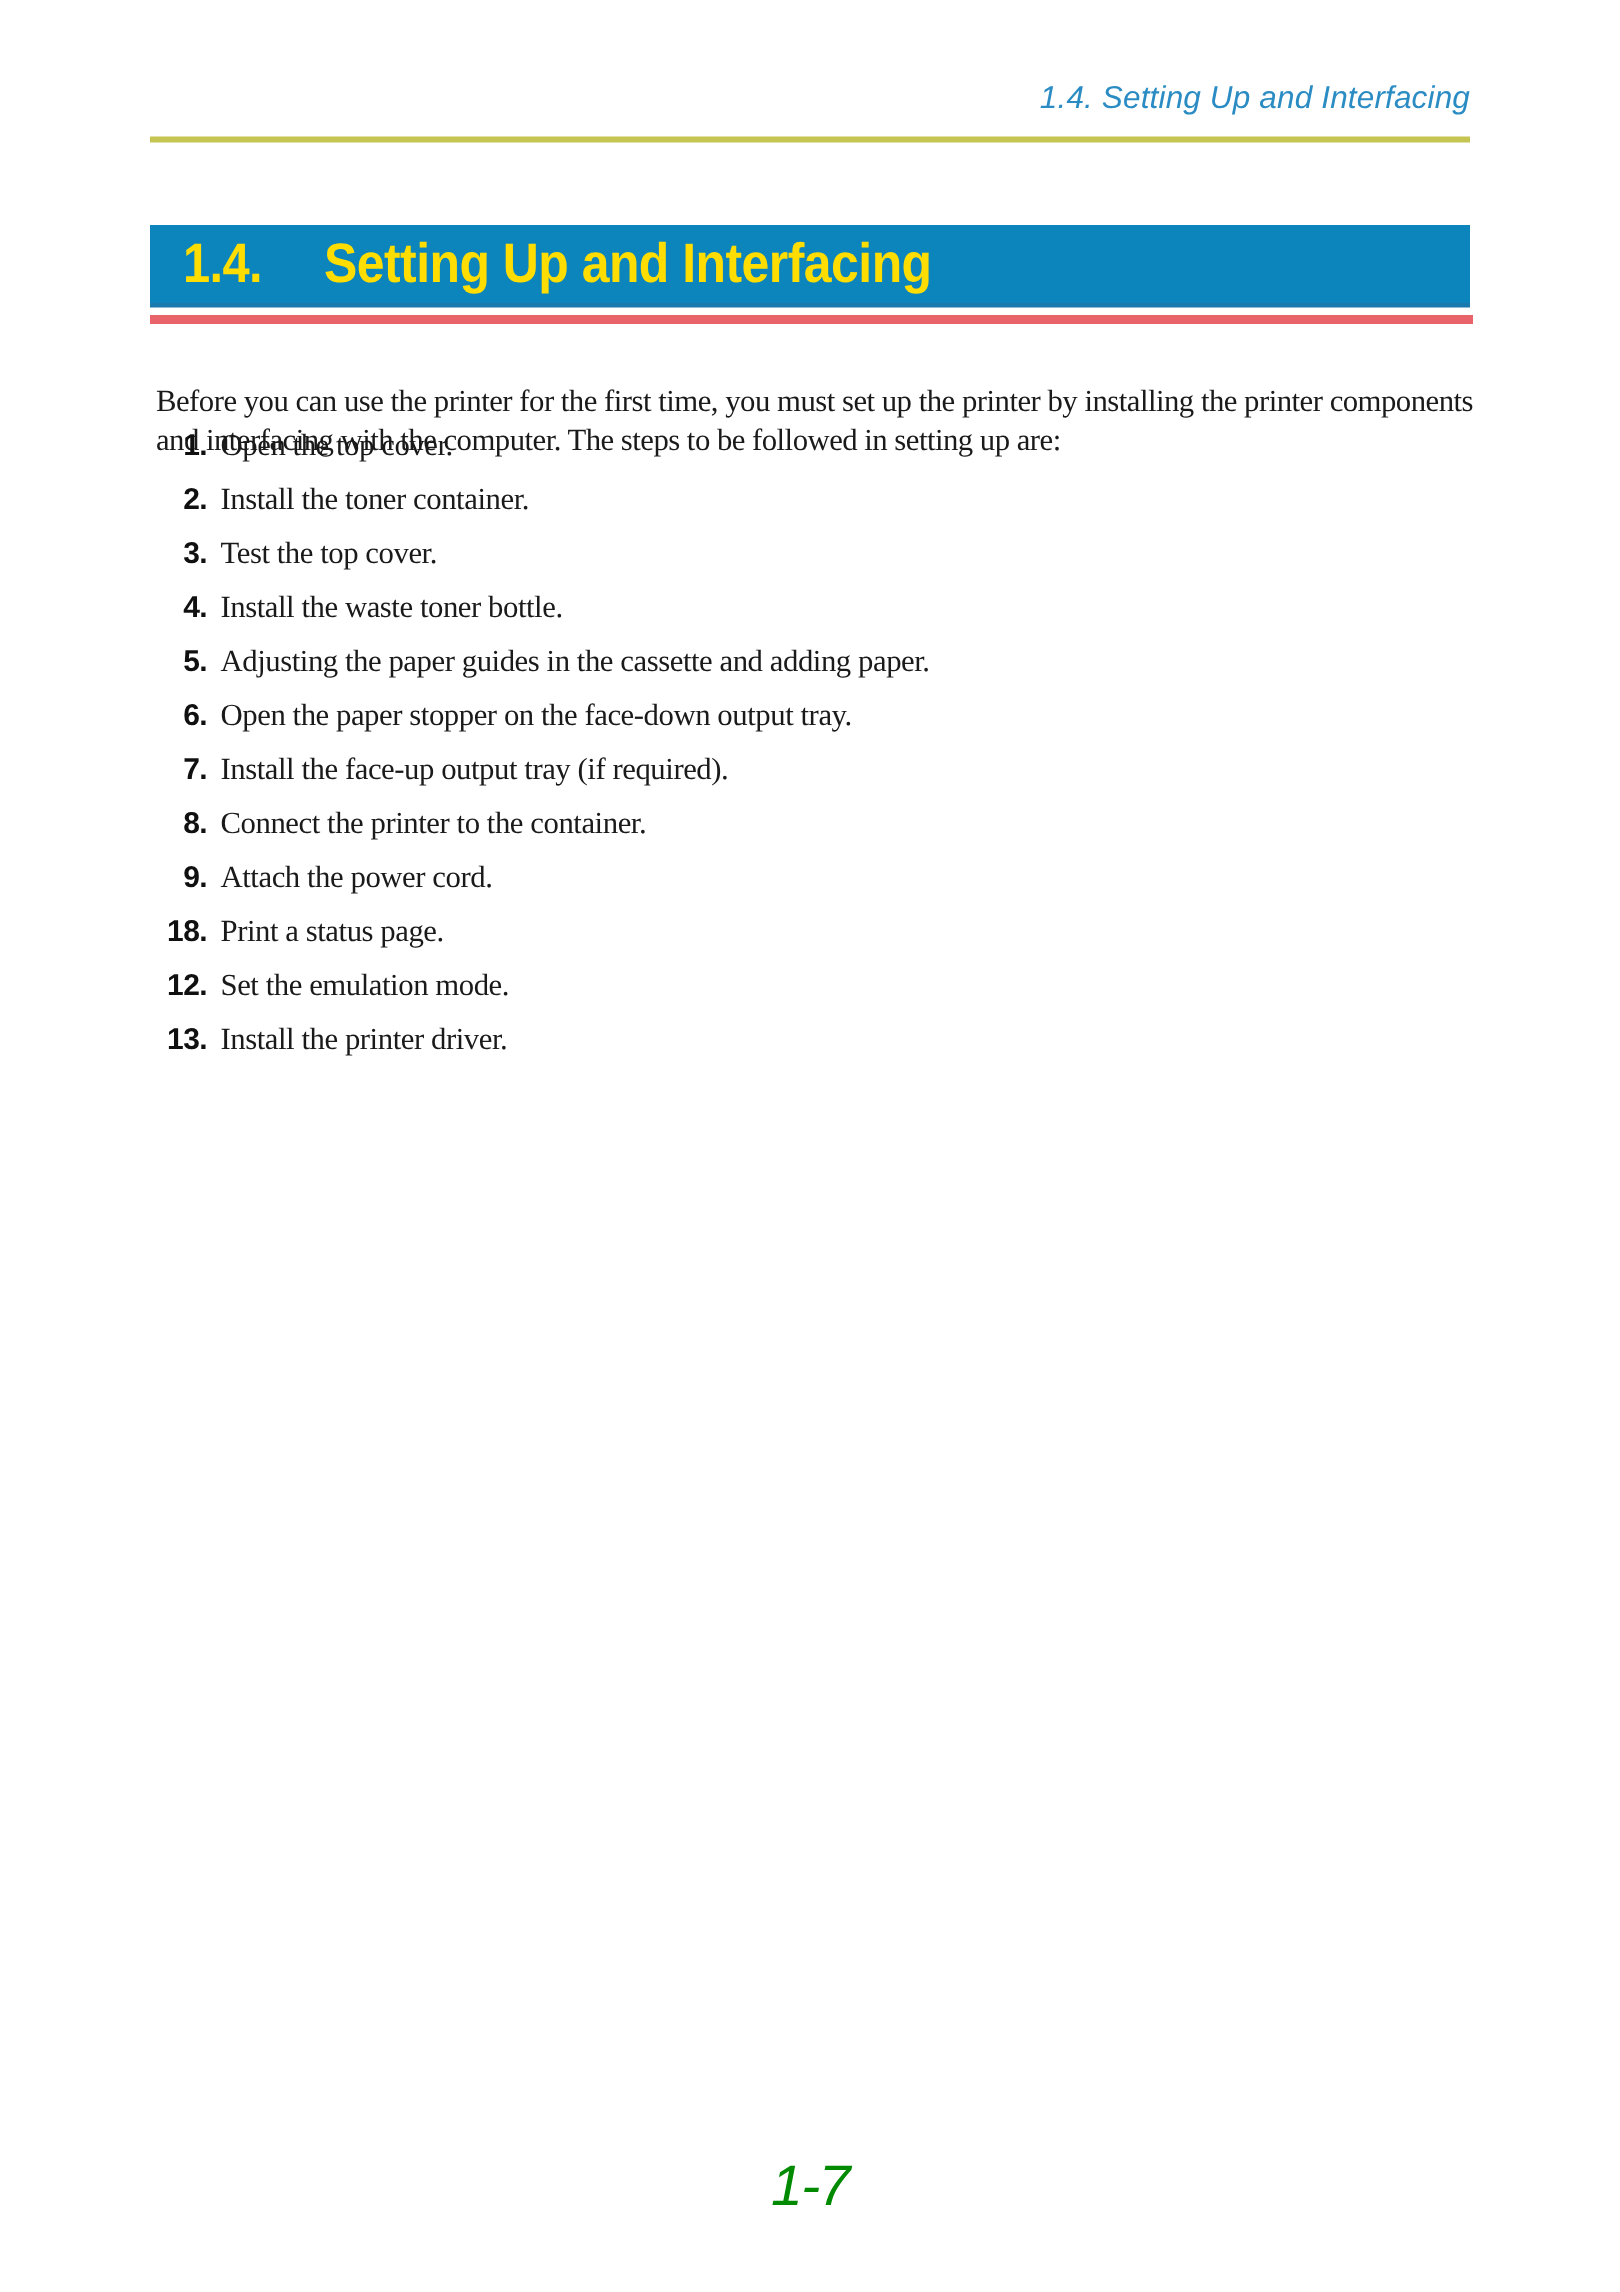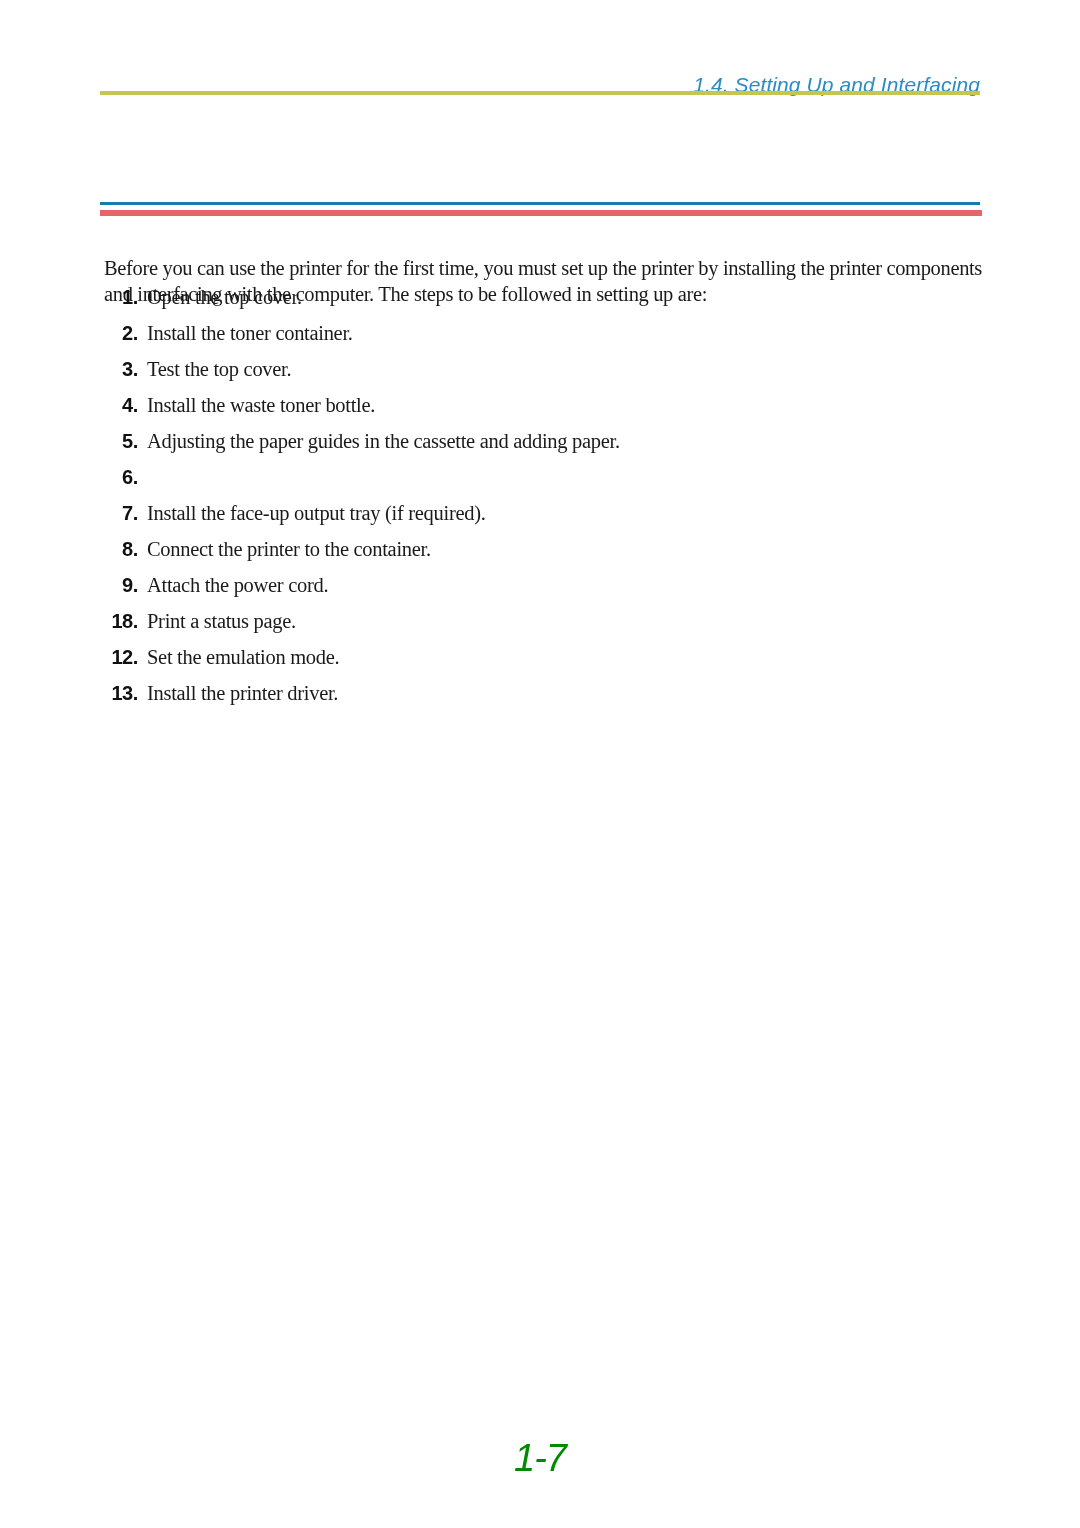--- a/index.html
+++ b/index.html
@@ -13,21 +13,21 @@
     height: 1528px;
     background: #ffffff;
     overflow: hidden;
     font-family: "Liberation Serif", serif;
   }
 
   
   .running-header {
     position: absolute;
     left: 100px;
-    top: 73px;
+    top: 54px;
     width: 880px;
     text-align: right;
     font-family: "Liberation Sans", sans-serif;
     font-style: italic;
     font-size: 21px;
     color: #2b8cc4;
     letter-spacing: 0.1px;
     white-space: nowrap;
   }
   .header-rule {
@@ -158,20 +158,26 @@
 </style>
 </head>
 <body>
 
 <div class="page">
 
   <div class="running-header">1.4. Setting Up and Interfacing</div>
 
   <div class="header-rule"></div>
 
+  <div class="title-band">
+    <div class="title-band-inner">
+      <span class="title-number">1.4.</span>
+      <span class="title-text">Setting Up and Interfacing</span>
+    </div>
+  </div>
   <div class="band-underline-blue"></div>
   <div class="band-underline-red"></div>
 
   <p class="intro">Before you can use the printer for the first time, you must set up the printer by installing the printer components and interfacing with the computer. The steps to be followed in setting up are:</p>
 
   <div class="steps">
     <div class="step">
       <span class="step-num">1.</span>
       <span class="step-label">Open the top cover.</span>
     </div>
@@ -186,20 +192,21 @@
     <div class="step">
       <span class="step-num">4.</span>
       <span class="step-label">Install the waste toner bottle.</span>
     </div>
     <div class="step">
       <span class="step-num">5.</span>
       <span class="step-label">Adjusting the paper guides in the cassette and adding paper.</span>
     </div>
     <div class="step">
       <span class="step-num">6.</span>
+      <span class="step-label">Open the paper stopper on the face-down output tray.</span>
     </div>
     <div class="step">
       <span class="step-num">7.</span>
       <span class="step-label">Install the face-up output tray (if required).</span>
     </div>
     <div class="step">
       <span class="step-num">8.</span>
       <span class="step-label">Connect the printer to the container.</span>
     </div>
     <div class="step">

